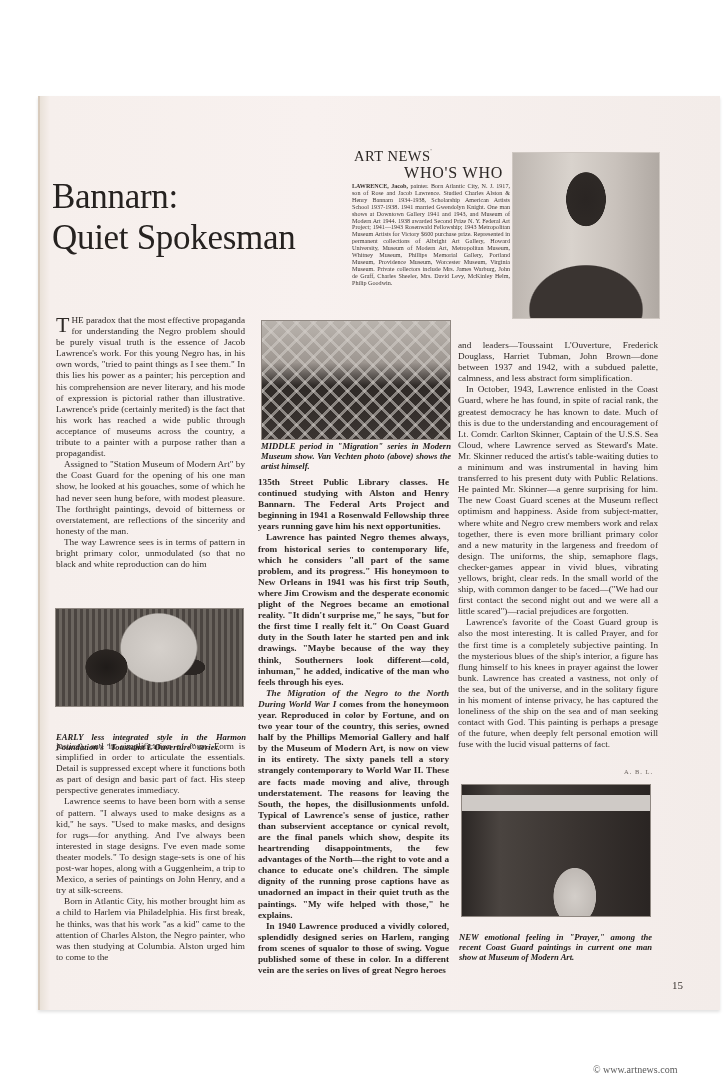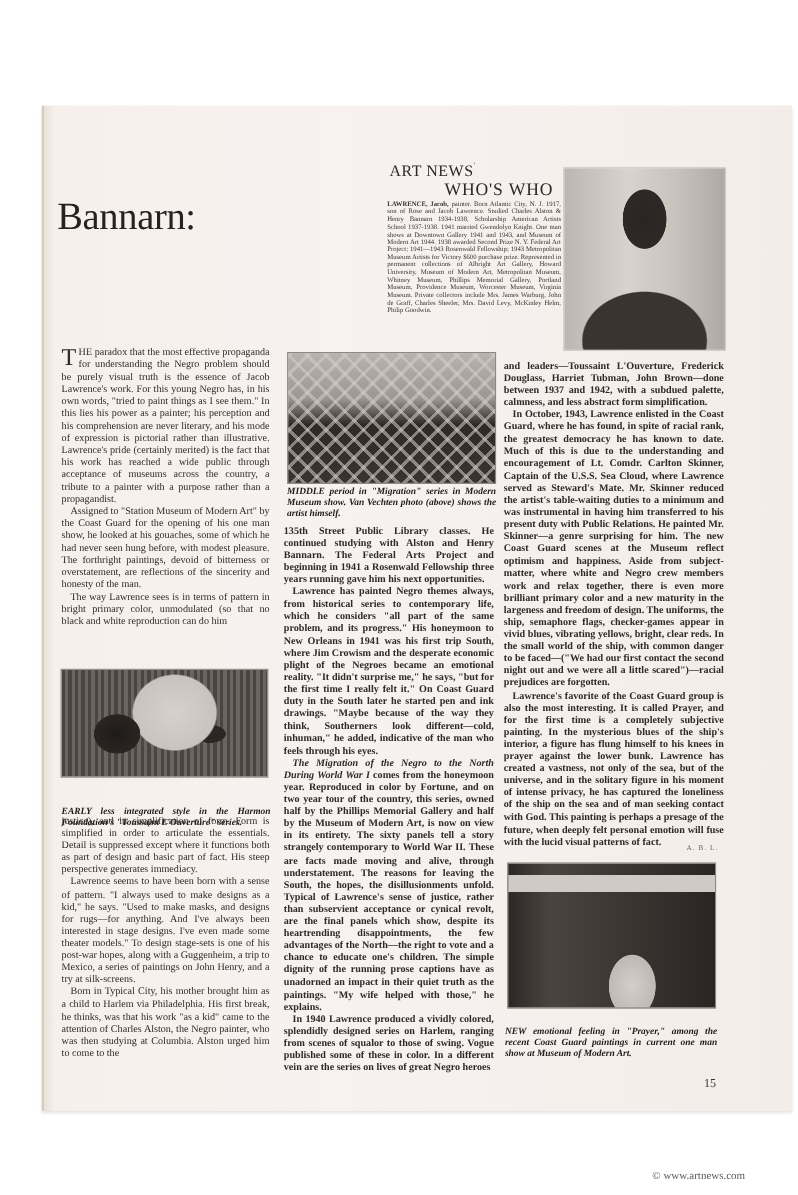--- a/index.html
+++ b/index.html
@@ -31,21 +31,21 @@
       linear-gradient(90deg,#bdb6b0,#d9d3cd 40%,#c9c2bc 70%,#b0a9a3);
     border:1px solid #cfc8c2;
   }
   .col { font-size:9.2px; line-height:11.1px; text-align:justify; color:#2f2a27; }
   .col p { margin:0; text-indent:8px; }
   .col p.noind { text-indent:0; }
   .drop { float:left; font-size:22px; line-height:18px; margin:1px 2px 0 0; }
   .col1 { left:56px; top:315px; width:189px; }
   .col1b { left:56px; top:741px; width:189px; }
   .col2 { left:258px; top:477px; width:191px;font-weight:bold; }
-  .col3 { left:458px; top:327px; width:200px;font-weight:bold; }
+  .col3 { left:458px; top:340px; width:200px; }
   .caption { font-size:8.6px; line-height:10px; font-weight:700; font-style:italic; color:#1f1b19; text-align:justify; }
   .img-early {
     left:55px; top:608px; width:187px; height:97px;
     background:
       radial-gradient(ellipse 26px 22px at 27% 60%, #1f1b19 0%, #2a2522 80%, transparent 82%),
       radial-gradient(ellipse 50px 45px at 55% 40%, #d6d1cc 0%, #c8c3be 75%, transparent 78%),
       radial-gradient(ellipse 18px 10px at 72% 60%, #2b2623 0%, #2b2623 80%, transparent 82%),
       repeating-linear-gradient(90deg,#4b4541 0 3px,#6b655f 3px 6px);
     border:1px solid #8f8781;
   }
@@ -62,35 +62,36 @@
   .img-prayer {
     left:461px; top:784px; width:188px; height:131px;
     background:
       linear-gradient(180deg,transparent 0 10px,#cfcac6 10px 26px,transparent 26px),
       radial-gradient(ellipse 30px 40px at 60% 85%, #d3cec9 0%, #bfb9b4 70%, transparent 72%),
       linear-gradient(90deg,#2c2725,#4a4440 20%,#3a3431 60%,#2a2523);
     border:1px solid #8f8781;
   }
   .cap-prayer { left:459px; top:932px; width:193px; }
   .initials { left:624px; top:768px; font-size:6.5px; letter-spacing:1px; color:#6a625d; }
-  .pagenum { left:640px; top:979px; font-size:11px; color:#3a3431; }
+  .pagenum { left:672px; top:979px; font-size:11px; color:#3a3431; }
   .watermark {
     left:593px; top:1064px; font-family:Liberation Serif, serif; font-size:10px; color:#5a5a5a;
   }
 </style>
 </head>
 <body>
 
 <div class="page"></div>
 
 <div class="abs masthead"><span>ART NEWS</span><sup>'</sup></div>
 <div class="abs whos">WHO'S WHO</div>
 
 <div class="abs title">
   <div>Bannarn:</div>
+  <div>Quiet Spokesman</div>
 </div>
 
 <div class="abs bio">
   <b>LAWRENCE, Jacob,</b>
   <span>painter. Born Atlantic City, N. J. 1917, son of Rose and Jacob Lawrence. Studied Charles Alston &amp; Henry Bannarn 1934-1938, Scholarship American Artists School 1937-1938. 1941 married Gwendolyn Knight. One man shows at Downtown Gallery 1941 and 1943, and Museum of Modern Art 1944. 1938 awarded Second Prize N. Y. Federal Art Project; 1941—1943 Rosenwald Fellowship; 1943 Metropolitan Museum Artists for Victory $600 purchase prize. Represented in permanent collections of Albright Art Gallery, Howard University, Museum of Modern Art, Metropolitan Museum, Whitney Museum, Phillips Memorial Gallery, Portland Museum, Providence Museum, Worcester Museum, Virginia Museum. Private collectors include Mrs. James Warburg, John de Graff, Charles Sheeler, Mrs. David Levy, McKinley Helm, Philip Goodwin.</span>
 </div>
 
 <div class="abs portrait"></div>
 
 <div class="abs col col1">
@@ -98,21 +99,21 @@
   <p>Assigned to "Station Museum of Modern Art" by the Coast Guard for the opening of his one man show, he looked at his gouaches, some of which he had never seen hung before, with modest pleasure. The forthright paintings, devoid of bitterness or overstatement, are reflections of the sincerity and honesty of the man.</p>
   <p>The way Lawrence sees is in terms of pattern in bright primary color, unmodulated (so that no black and white reproduction can do him</p>
 </div>
 
 <div class="abs img-early"></div>
 <div class="abs caption cap-early">EARLY less integrated style in the Harmon Foundation's "Toussaint L'Ouverture" series.</div>
 
 <div class="abs col col1b">
   <p class="noind">justice), and in simplification of form. Form is simplified in order to articulate the essentials. Detail is suppressed except where it functions both as part of design and basic part of fact. His steep perspective generates immediacy.</p>
   <p>Lawrence seems to have been born with a sense of pattern. "I always used to make designs as a kid," he says. "Used to make masks, and designs for rugs—for anything. And I've always been interested in stage designs. I've even made some theater models." To design stage-sets is one of his post-war hopes, along with a Guggenheim, a trip to Mexico, a series of paintings on John Henry, and a try at silk-screens.</p>
-  <p>Born in Typical City, his mother brought him as a child to Harlem via Philadelphia. His first break, he thinks, was that his work "as a kid" came to the attention of Charles Alston, the Negro painter, who was then studying at Columbia. Alston urged him to come to the</p>
+  <p>Born in Atlantic City, his mother brought him as a child to Harlem via Philadelphia. His first break, he thinks, was that his work "as a kid" came to the attention of Charles Alston, the Negro painter, who was then studying at Columbia. Alston urged him to come to the</p>
 </div>
 
 <div class="abs img-migration"></div>
 <div class="abs caption cap-migration">MIDDLE period in "Migration" series in Modern Museum show. Van Vechten photo (above) shows the artist himself.</div>
 
 <div class="abs col col2">
   <p class="noind">135th Street Public Library classes. He continued studying with Alston and Henry Bannarn. The Federal Arts Project and beginning in 1941 a Rosenwald Fellowship three years running gave him his next opportunities.</p>
   <p>Lawrence has painted Negro themes always, from historical series to contemporary life, which he considers "all part of the same problem, and its progress." His honeymoon to New Orleans in 1941 was his first trip South, where Jim Crowism and the desperate economic plight of the Negroes became an emotional reality. "It didn't surprise me," he says, "but for the first time I really felt it." On Coast Guard duty in the South later he started pen and ink drawings. "Maybe because of the way they think, Southerners look different—cold, inhuman," he added, indicative of the man who feels through his eyes.</p>
   <p><i>The Migration of the Negro to the North During World War I</i><span> comes from the honeymoon year. Reproduced in color by Fortune, and on two year tour of the country, this series, owned half by the Phillips Memorial Gallery and half by the Museum of Modern Art, is now on view in its entirety. The sixty panels tell a story strangely contemporary to World War II. These are facts made moving and alive, through understatement. The reasons for leaving the South, the hopes, the disillusionments unfold. Typical of Lawrence's sense of justice, rather than subservient acceptance or cynical revolt, are the final panels which show, despite its heartrending disappointments, the few advantages of the North—the right to vote and a chance to educate one's children. The simple dignity of the running prose captions have as unadorned an impact in their quiet truth as the paintings. "My wife helped with those," he explains.</span></p>
   <p>In 1940 Lawrence produced a vividly colored, splendidly designed series on Harlem, ranging from scenes of squalor to those of swing. Vogue published some of these in color. In a different vein are the series on lives of great Negro heroes</p>

